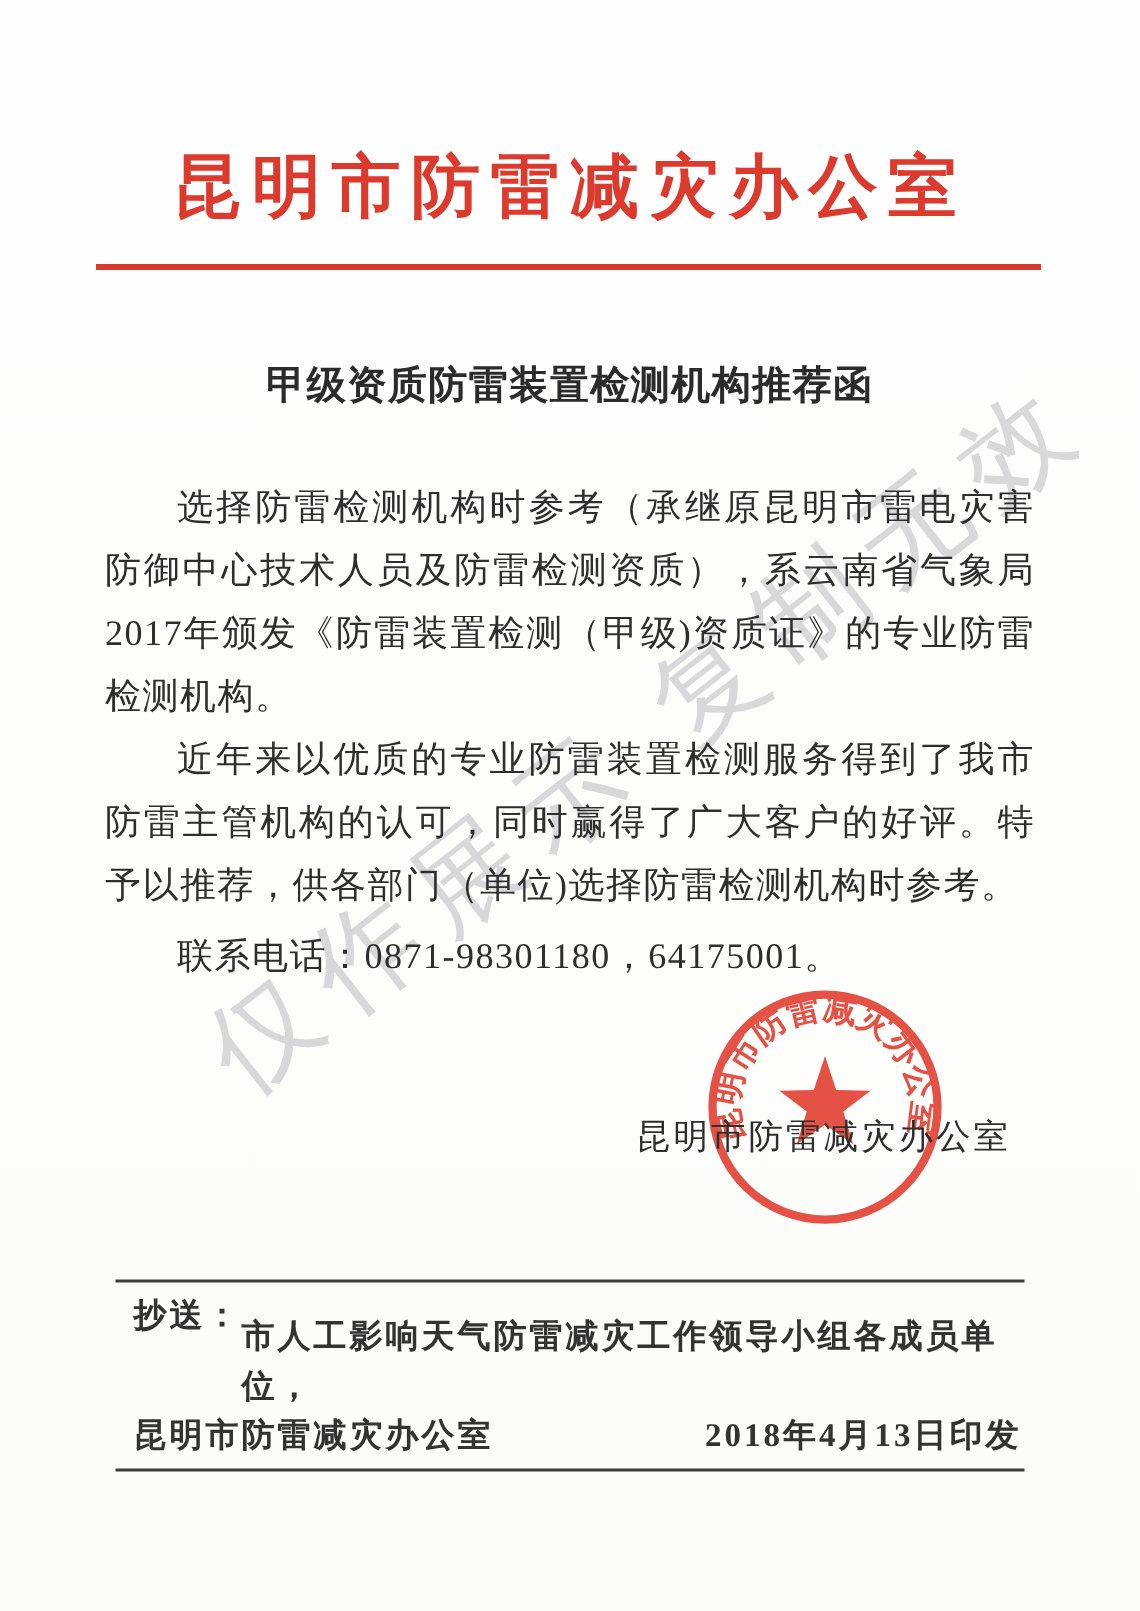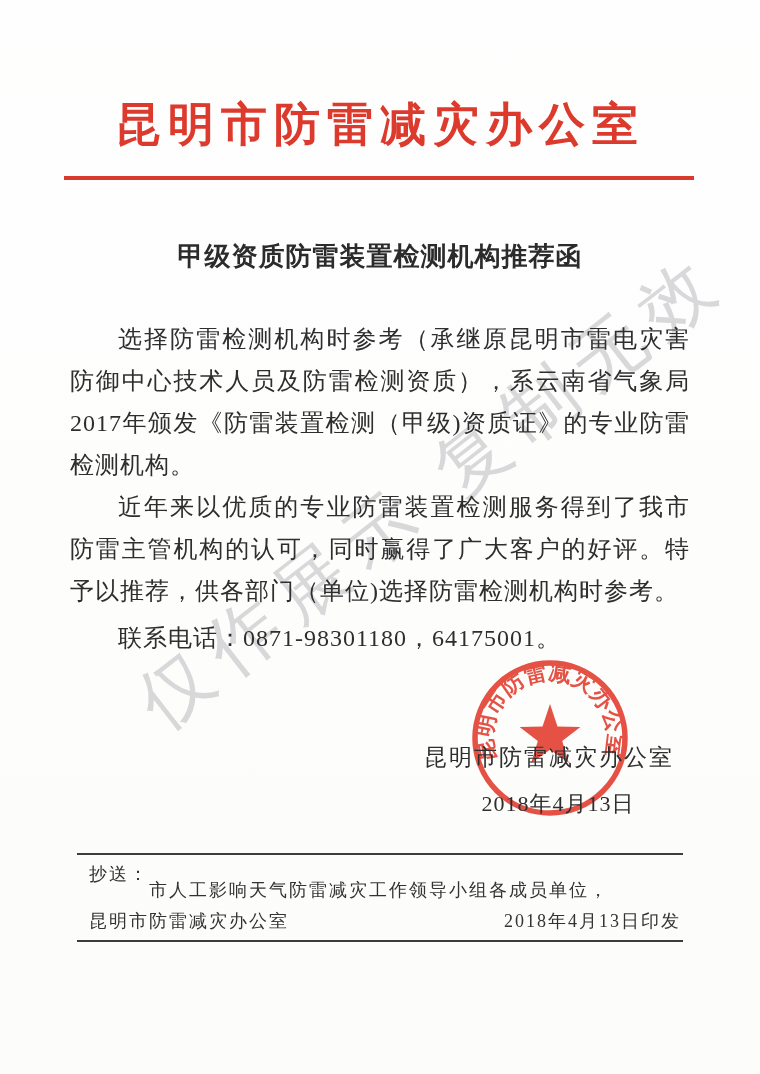--- a/index.html
+++ b/index.html
@@ -105,23 +105,24 @@
     font-family: "Liberation Serif", "DejaVu Serif", serif;
     font-weight: bold;
   }
   
   .footer {
     position: absolute;
     left: 77px; right: 77px; top: 853px;
     border-top: 2px solid #3c3c3c;
     border-bottom: 2px solid #3c3c3c;
     padding: 7px 0 3px 0;
-    font-size: 18px;
+    font-size: 22px;
     color: #333333;
     z-index: 2;
+    font-weight: bold;
   }
   .cc-row { display: flex; padding-left: 12px; }
   .cc-label { white-space: nowrap; letter-spacing: 2px; }
   .cc-lines { letter-spacing: 2px; line-height: 33px; margin-top: 12px; }
   .issuer-row {
     display: flex;
     justify-content: space-between;
     padding: 2px 2px 4px 12px;
     letter-spacing: 2px;
   }
@@ -160,21 +161,20 @@
     <defs>
       <path id="sealArc" d="M 32.2 107.4 A 58 58 0 1 1 139.8 107.4" fill="none"></path>
     </defs>
     <text font-size="22" fill="#e23b2c">
       <textPath href="#sealArc" startOffset="0" textLength="222" lengthAdjust="spacingAndGlyphs">昆明市防雷减灾办公室</textPath>
     </text>
   </svg>
 
   <div class="signature-org">昆明市防雷减灾办公室</div>
 
-  <div class="signature-date">2018年4月13日</div>
 
   <div class="footer">
     <div class="cc-row">
       <span class="cc-label">抄送：</span>
       <span class="cc-lines">
         <span>市人工影响天气防雷减灾工作领导小组各成员单位，</span><br>
       </span>
     </div>
     <div class="issuer-row">
       <span>昆明市防雷减灾办公室</span>

